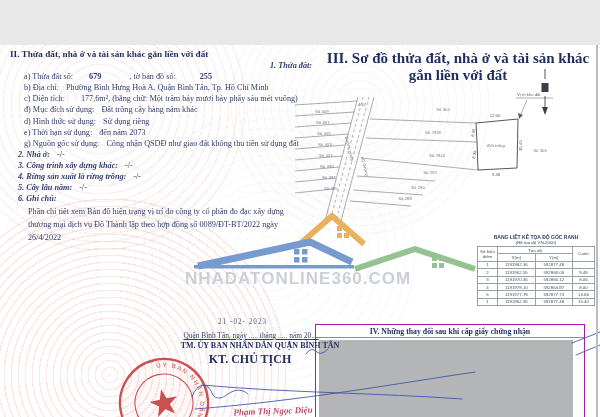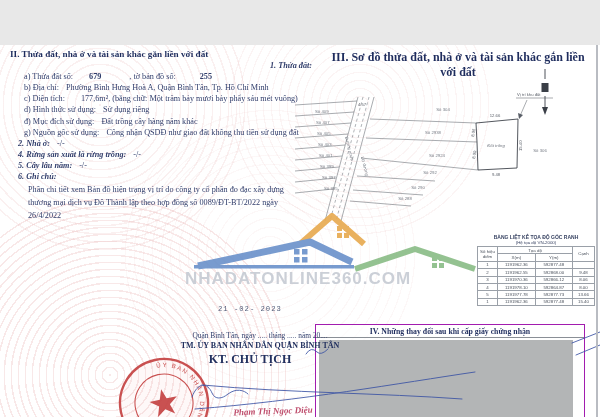--- a/index.html
+++ b/index.html
@@ -26,21 +26,21 @@
   .line{padding-left:14px;white-space:nowrap;}
   .extras .line{padding-left:8px;}
   .v{margin-left:7px;}
   .v1{margin-left:16px;}
   .l2{margin-left:28px;}
   .v2{margin-left:24px;}
   .note{padding-left:18px;width:278px;line-height:13px;margin-top:1px;}
 
   
   .sec3-title{position:absolute;left:322px;top:5px;width:272px;text-align:center;
-              font-weight:bold;font-size:12px;color:#1f2d5e;}
+              font-weight:bold;font-size:15px;color:#1f2d5e;}
   .mapsvg{position:absolute;left:295px;top:14px;}
   .map-label{font-size:4.3px;fill:#787d86;font-family:"Liberation Sans",sans-serif;}
   .map-dim{font-size:4.2px;fill:#5a5f68;font-family:"Liberation Sans",sans-serif;}
   .map-line{stroke:#6e737b;stroke-width:.6;fill:none;}
   .map-dash{stroke:#6e737b;stroke-width:.55;fill:none;stroke-dasharray:3 2.6;}
   .subject{stroke:#3f444c;stroke-width:.9;fill:none;}
 
   
   .coordtbl{position:absolute;left:474px;top:189px;width:124px;font-family:"Liberation Sans",sans-serif;color:#3c4450;}
   .ct-title{font-size:5px;font-weight:bold;text-align:center;color:#394463;}
@@ -53,23 +53,23 @@
   .wm{position:absolute;left:180px;top:163px;opacity:.92;}
 
   
   .sec4{position:absolute;left:315px;top:279px;width:268px;height:124px;border:1px solid #a21caf;background:rgba(255,255,255,.6);}
   .sec4-h{height:12px;border-bottom:1px solid #8a8f96;text-align:center;font-weight:bold;
           font-size:7.8px;color:#1f2d5e;line-height:13px;}
   .redact{position:absolute;left:3px;top:15px;width:254px;height:95px;background:#b3b5b6;}
   .sec4-div{position:absolute;left:190px;top:110px;width:1px;height:13px;background:#8a8f96;}
 
   
-  .datestamp{position:absolute;left:218px;top:260px;font-family:Liberation Mono, monospace;
+  .datestamp{position:absolute;left:218px;top:273px;font-family:Liberation Serif, serif;
              font-size:7.2px;color:#525d79;letter-spacing:1px;}
-  .placeline{position:absolute;left:143px;top:286px;width:234px;text-align:center;font-size:7.4px;}
+  .placeline{position:absolute;left:134px;top:286px;width:234px;text-align:center;font-size:7.4px;text-decoration:underline;}
   .committee{position:absolute;left:138px;top:296px;width:244px;text-align:center;font-weight:bold;font-size:8px;color:#22305f;}
   .kt{position:absolute;left:128px;top:307px;width:244px;text-align:center;font-weight:bold;font-size:12px;color:#22305f;}
   .pct{position:absolute;left:138px;top:318px;width:244px;text-align:center;font-weight:bold;font-size:8px;color:#22305f;}
   .signer{position:absolute;left:188px;top:361px;width:170px;text-align:center;font-style:italic;
           font-weight:bold;font-size:9px;color:#bf4f6e;transform:rotate(-2deg);}
   .sealsvg{position:absolute;left:116px;top:310px;opacity:.88;}
   .siglines{position:absolute;left:140px;top:268px;}
 
   
   .footer{position:absolute;left:52px;top:388px;font-size:7.5px;}
@@ -91,31 +91,37 @@
     <div class="line">
       <span>a) Thửa đất số:</span><span class="b v1">679</span><span class="l2">, tờ bản đồ số:</span><span class="b v2">255</span>
     </div>
     <div class="line">
       <span>b) Địa chỉ:</span><span class="v">Phường Bình Hưng Hoà A, Quận Bình Tân, Tp. Hồ Chí Minh</span>
     </div>
     <div class="line">
       <span>c) Diện tích:</span><span class="v1">177,6m², (bằng chữ: Một trăm bảy mươi bảy phẩy sáu mét vuông)</span>
     </div>
     <div class="line">
+      <span>đ) Mục đích sử dụng:</span><span class="v">Đất trồng cây hàng năm khác</span>
+    </div>
+    <div class="line">
       <span>d) Hình thức sử dụng:</span><span class="v">Sử dụng riêng</span>
     </div>
     <div class="line">
-      <span>đ) Mục đích sử dụng:</span><span class="v">Đất trồng cây hàng năm khác</span>
+      <span>e) Thời hạn sử dụng:</span><span class="v">đến năm 2073</span>
     </div>
     <div class="line">
       <span>g) Nguồn gốc sử dụng:</span><span class="v">Công nhận QSDĐ như giao đất không thu tiền sử dụng đất</span>
     </div>
     <div class="extras">
       <div class="line">
         <span class="ib">2. Nhà ở:</span><span class="v">-/-</span>
+      </div>
+      <div class="line">
+        <span class="ib">3. Công trình xây dựng khác:</span><span class="v">-/-</span>
       </div>
       <div class="line">
         <span class="ib">4. Rừng sản xuất là rừng trồng:</span><span class="v">-/-</span>
       </div>
       <div class="line">
         <span class="ib">5. Cây lâu năm:</span><span class="v">-/-</span>
       </div>
       <div class="line">
         <span class="ib">6. Ghi chú:</span>
       </div>

